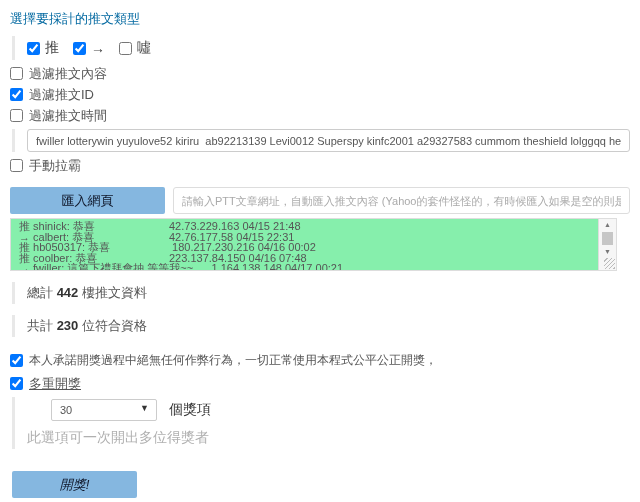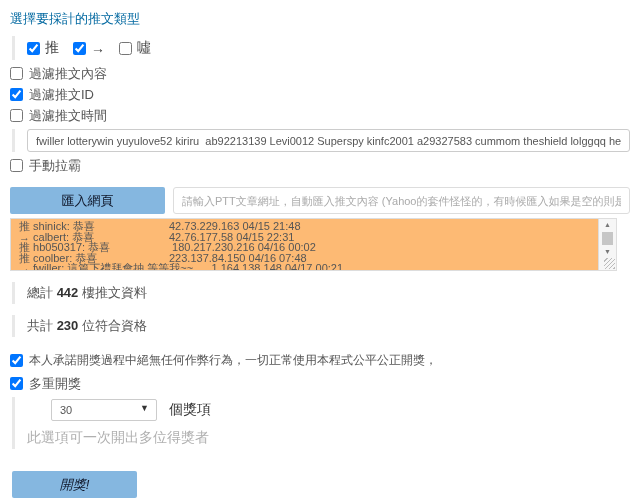--- a/index.html
+++ b/index.html
@@ -20,37 +20,37 @@
   .id-input { width:100%; box-sizing:border-box; height:23px; border:1px solid #ccc;
               border-radius:3px; padding:0 8px; font-size:11px; color:#555; background:#fff; }
 
   .import-row { display:flex; gap:8px; margin:12px 0 4px 0; }
   .btn { background:#85b7e0; color:#0f172a; border:none; border-radius:2px; font-size:13px; cursor:pointer; }
   .import-btn { width:155px; height:27px; flex:none; }
   .url-input { flex:1; height:27px; box-sizing:border-box; border:1px solid #ddd; border-radius:3px;
                padding:0 8px; font-size:11px; color:#555; }
   .url-input::placeholder { color:#aaa; }
 
-  .push-box { position:relative; background:#fdba74; border:1px solid #ddd; height:53px;
+  .push-box { position:relative; background:#86efac; border:1px solid #ddd; height:53px;
               margin:4px 13px 10px 0; font-size:11px; color:#555; overflow:hidden; box-sizing:border-box; }
   .push-lines { padding:2px 24px 2px 8px; }
   .push-line { display:flex; line-height:10.6px; white-space:pre; }
   .push-user { display:inline-block; min-width:150px; }
   .sb { position:absolute; right:0; top:0; bottom:0; width:17px; background:#f6f6f6; border-left:1px solid #ddd; }
   .sb-arrow { width:17px; height:12px; text-align:center; font-size:7px; color:#777; line-height:12px; }
   .sb-thumb { width:11px; height:13px; margin:1px auto; background:#c6c6c6; }
   .grip { position:absolute; right:1px; bottom:1px; width:11px; height:11px;
           background:repeating-linear-gradient(135deg, transparent 0 2px, #bbb 2px 3px); }
 
   .total-line { border-left:3px solid #e8e8e8; padding:2px 0 2px 12px; margin:11px 0 11px 2px;
                 color:#555; font-size:13px; }
   .total-line b { color:#333; }
 
   .agree { margin-top:16px; font-size:12px; }
-  .multi { margin-top:8px; }
+  .multi { margin-top:8px;text-decoration:underline; }
 
   .prize-block { margin-top:4px; padding-top:2px; padding-bottom:2px; }
   .select-row { display:flex; align-items:center; gap:14px; }
   .select-wrap { position:relative; width:104px;margin-left:24px; }
   .count-select { width:106px; height:22px; border:1px solid #ccc; border-radius:2px; background:#fff;
                   font-size:11px; color:#555; padding:0 18px 0 8px; appearance:none; -webkit-appearance:none; }
   .select-wrap .chev { position:absolute; right:6px; top:4px; font-size:9px; color:#333; pointer-events:none; }
   .prize-label { font-size:14px; color:#333; }
   .prize-note { color:#b0b0b0; font-size:14px; margin-top:8px; }
 

